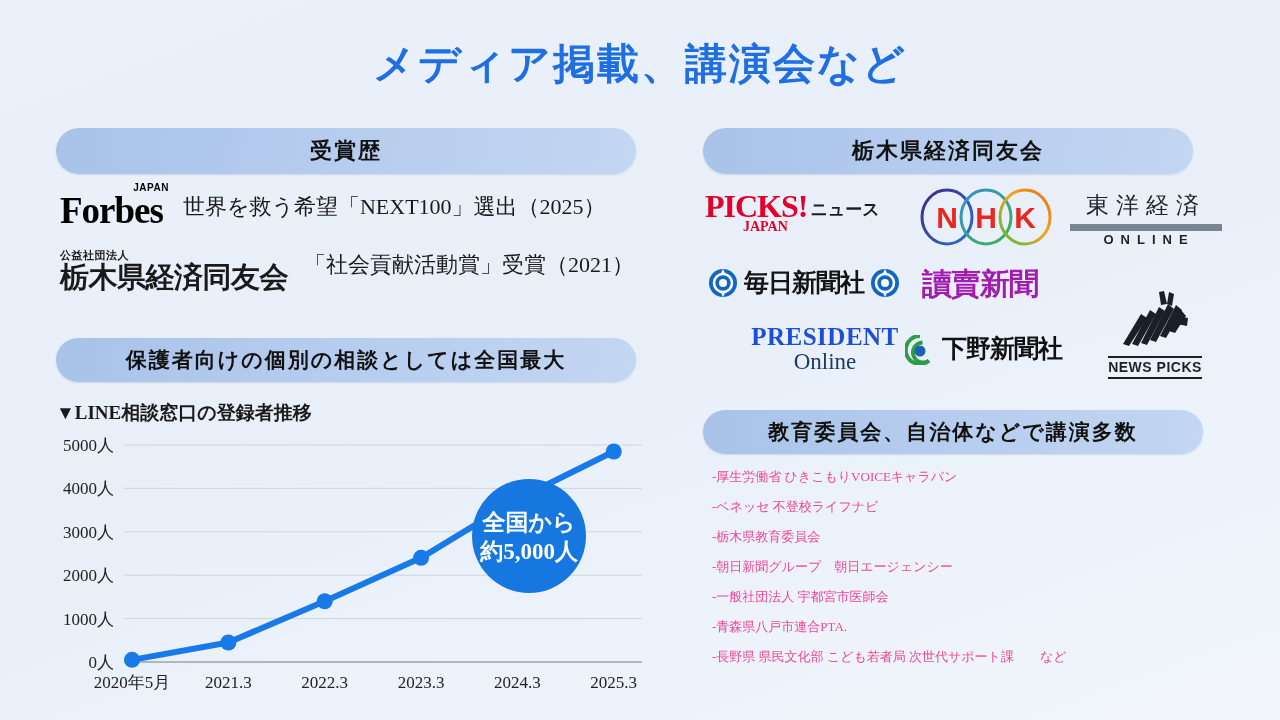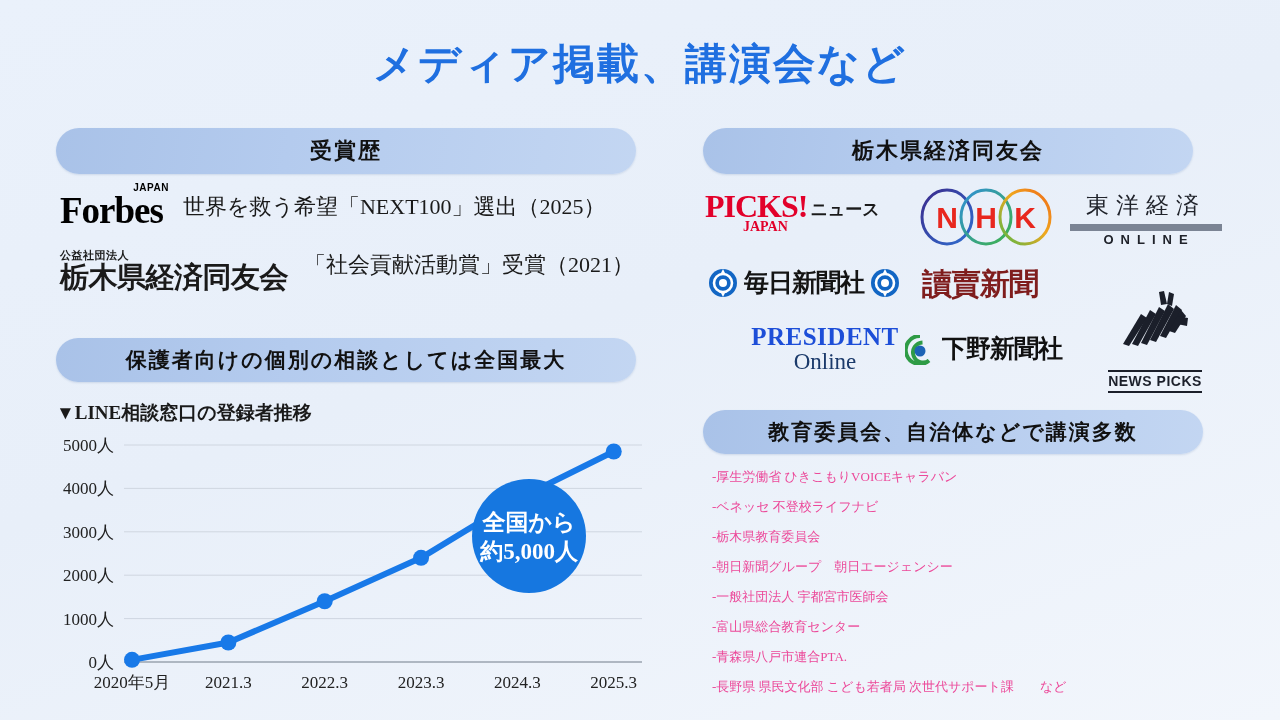--- a/index.html
+++ b/index.html
@@ -214,21 +214,21 @@
     color: #141414;
     margin: 0 6px;
     letter-spacing: -1px;
   }
 
   
   .yomiuri {
     left: 222px; top: 82px;
     font-size: 30px;
     font-weight: bold;
-    color: #7f1d1d;
+    color: #a21caf;
     letter-spacing: -1px;
     font-family: "Liberation Serif", "DejaVu Serif", serif;
   }
 
   
   .president { left: 30px; top: 142px; text-align: center; width: 190px; }
   .president-top {
     font-family: "Liberation Serif", "DejaVu Serif", serif;
     font-weight: bold;
     font-size: 25px;
@@ -257,21 +257,21 @@
   .newspicks { left: 400px; top: 106px; text-align: center; width: 110px; }
   .np-title {
     font-family: "Liberation Sans", sans-serif;
     font-size: 14px;
     font-weight: bold;
     letter-spacing: 0.5px;
     color: #1b1f2a;
     border-top: 2px solid #1b1f2a;
     border-bottom: 2px solid #1b1f2a;
     padding: 1px 0 2px 0;
-    margin-top: 16px;
+    margin-top: 2px;
     display: inline-block;
   }
 
   .lecture-pill {
     position: absolute;
     left: 703px;
     top: 410px;
     width: 500px;
     height: 44px;
     font-size: 21px;
@@ -478,16 +478,15 @@
 <div class="pill lecture-pill">
   <span>教育委員会、自治体などで講演多数</span>
 </div>
 
 <div class="lecture-list" id="lecture-list">
     <div class="lecture-item">-厚生労働省 ひきこもりVOICEキャラバン</div>
     <div class="lecture-item">-ベネッセ 不登校ライフナビ</div>
     <div class="lecture-item">-栃木県教育委員会</div>
     <div class="lecture-item">-朝日新聞グループ　朝日エージェンシー</div>
     <div class="lecture-item">-一般社団法人 宇都宮市医師会</div>
-    <div class="lecture-item">-富山県総合教育センター</div>
     <div class="lecture-item">-青森県八戸市連合PTA.</div>
     <div class="lecture-item">-長野県 県民文化部 こども若者局 次世代サポート課　　など</div>
   </div>
 
 </body></html>

